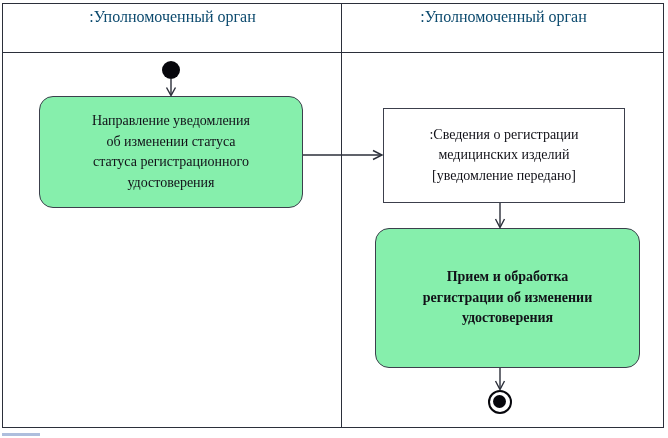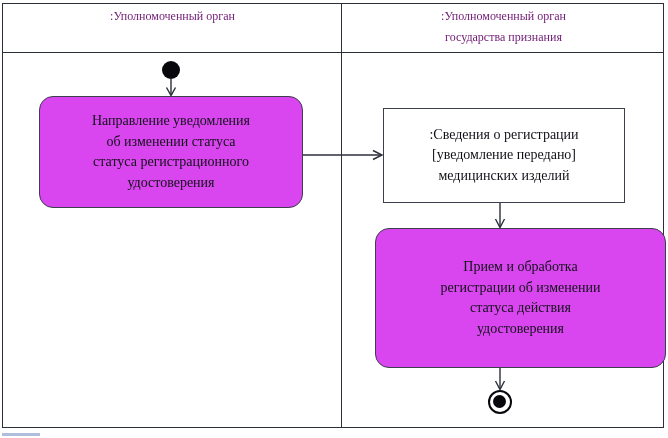--- a/index.html
+++ b/index.html
@@ -42,34 +42,34 @@
     left: 341px;
     top: 3px;
     width: 0;
     height: 425px;
     border-left: 1.5px solid #2b2f3a;
   }
   .lane-title {
     position: absolute;
     top: 6px;
     text-align: center;
-    font-size: 12px;
+    font-size: 16px;
     line-height: 21px;
-    color: #701a75;
+    color: #0c4a6e;
   }
   .lane-title.left  { left: 4px;   width: 337px; }
   .lane-title.right { left: 343px; width: 321px; }
 
   
   .activity {
     position: absolute;
     box-sizing: border-box;
     border: 1.4px solid #3c3f4c;
     border-radius: 14px;
-    background: #d946ef;
+    background: #86efac;
     display: flex;
     align-items: center;
     justify-content: center;
     text-align: center;
     font-size: 14px;
     line-height: 20.5px;
     color: #111118;
     padding: 0 6px;
   }
   .object-node {
@@ -86,21 +86,21 @@
     color: #111118;
     padding: 6px 6px;
   }
   .act-left {
     left: 39px;  top: 96px;  width: 264px; height: 112px;
   }
   .obj-right {
     left: 383px; top: 108px; width: 242px; height: 95px;
   }
   .act-right {
-    left: 375px; top: 228px; width: 291px; height: 140px;
+    left: 375px; top: 228px; width: 265px; height: 140px; font-weight: bold;
   }
 
   
   .initial-node {
     position: absolute;
     left: 162px;
     top: 61px;
     width: 18px;
     height: 18px;
     border-radius: 50%;
@@ -154,47 +154,45 @@
   <div class="frame"></div>
   <div class="lane-header-sep"></div>
   <div class="lane-divider"></div>
 
   <div class="lane-title left">
     <div>:Уполномоченный орган</div>
   </div>
 
   <div class="lane-title right">
     <div>:Уполномоченный орган</div>
-    <div>государства признания</div>
   </div>
 
   <div class="initial-node"></div>
 
   <div class="activity act-left">
     <div>
       <div>Направление уведомления</div>
       <div>об изменении статуса</div>
       <div>статуса регистрационного</div>
       <div>удостоверения</div>
     </div>
   </div>
 
   <div class="object-node obj-right">
     <div>
       <div>:Сведения о регистрации</div>
+      <div>медицинских изделий</div>
       <div>[уведомление передано]</div>
-      <div>медицинских изделий</div>
     </div>
   </div>
 
   <div class="activity act-right">
     <div>
       <div>Прием и обработка</div>
       <div>регистрации об изменении</div>
-      <div>статуса действия</div>
       <div>удостоверения</div>
     </div>
   </div>
 
   <div class="final-node"></div>
 
   <svg class="edges" viewBox="0 0 668 438" xmlns="http://www.w3.org/2000/svg">
     <g stroke="#2b2f3a" stroke-width="1.4" fill="none">
       <line x1="171" y1="79" x2="171" y2="94"></line>
       <polyline points="166.5,87.5 171,95.5 175.5,87.5"></polyline>

